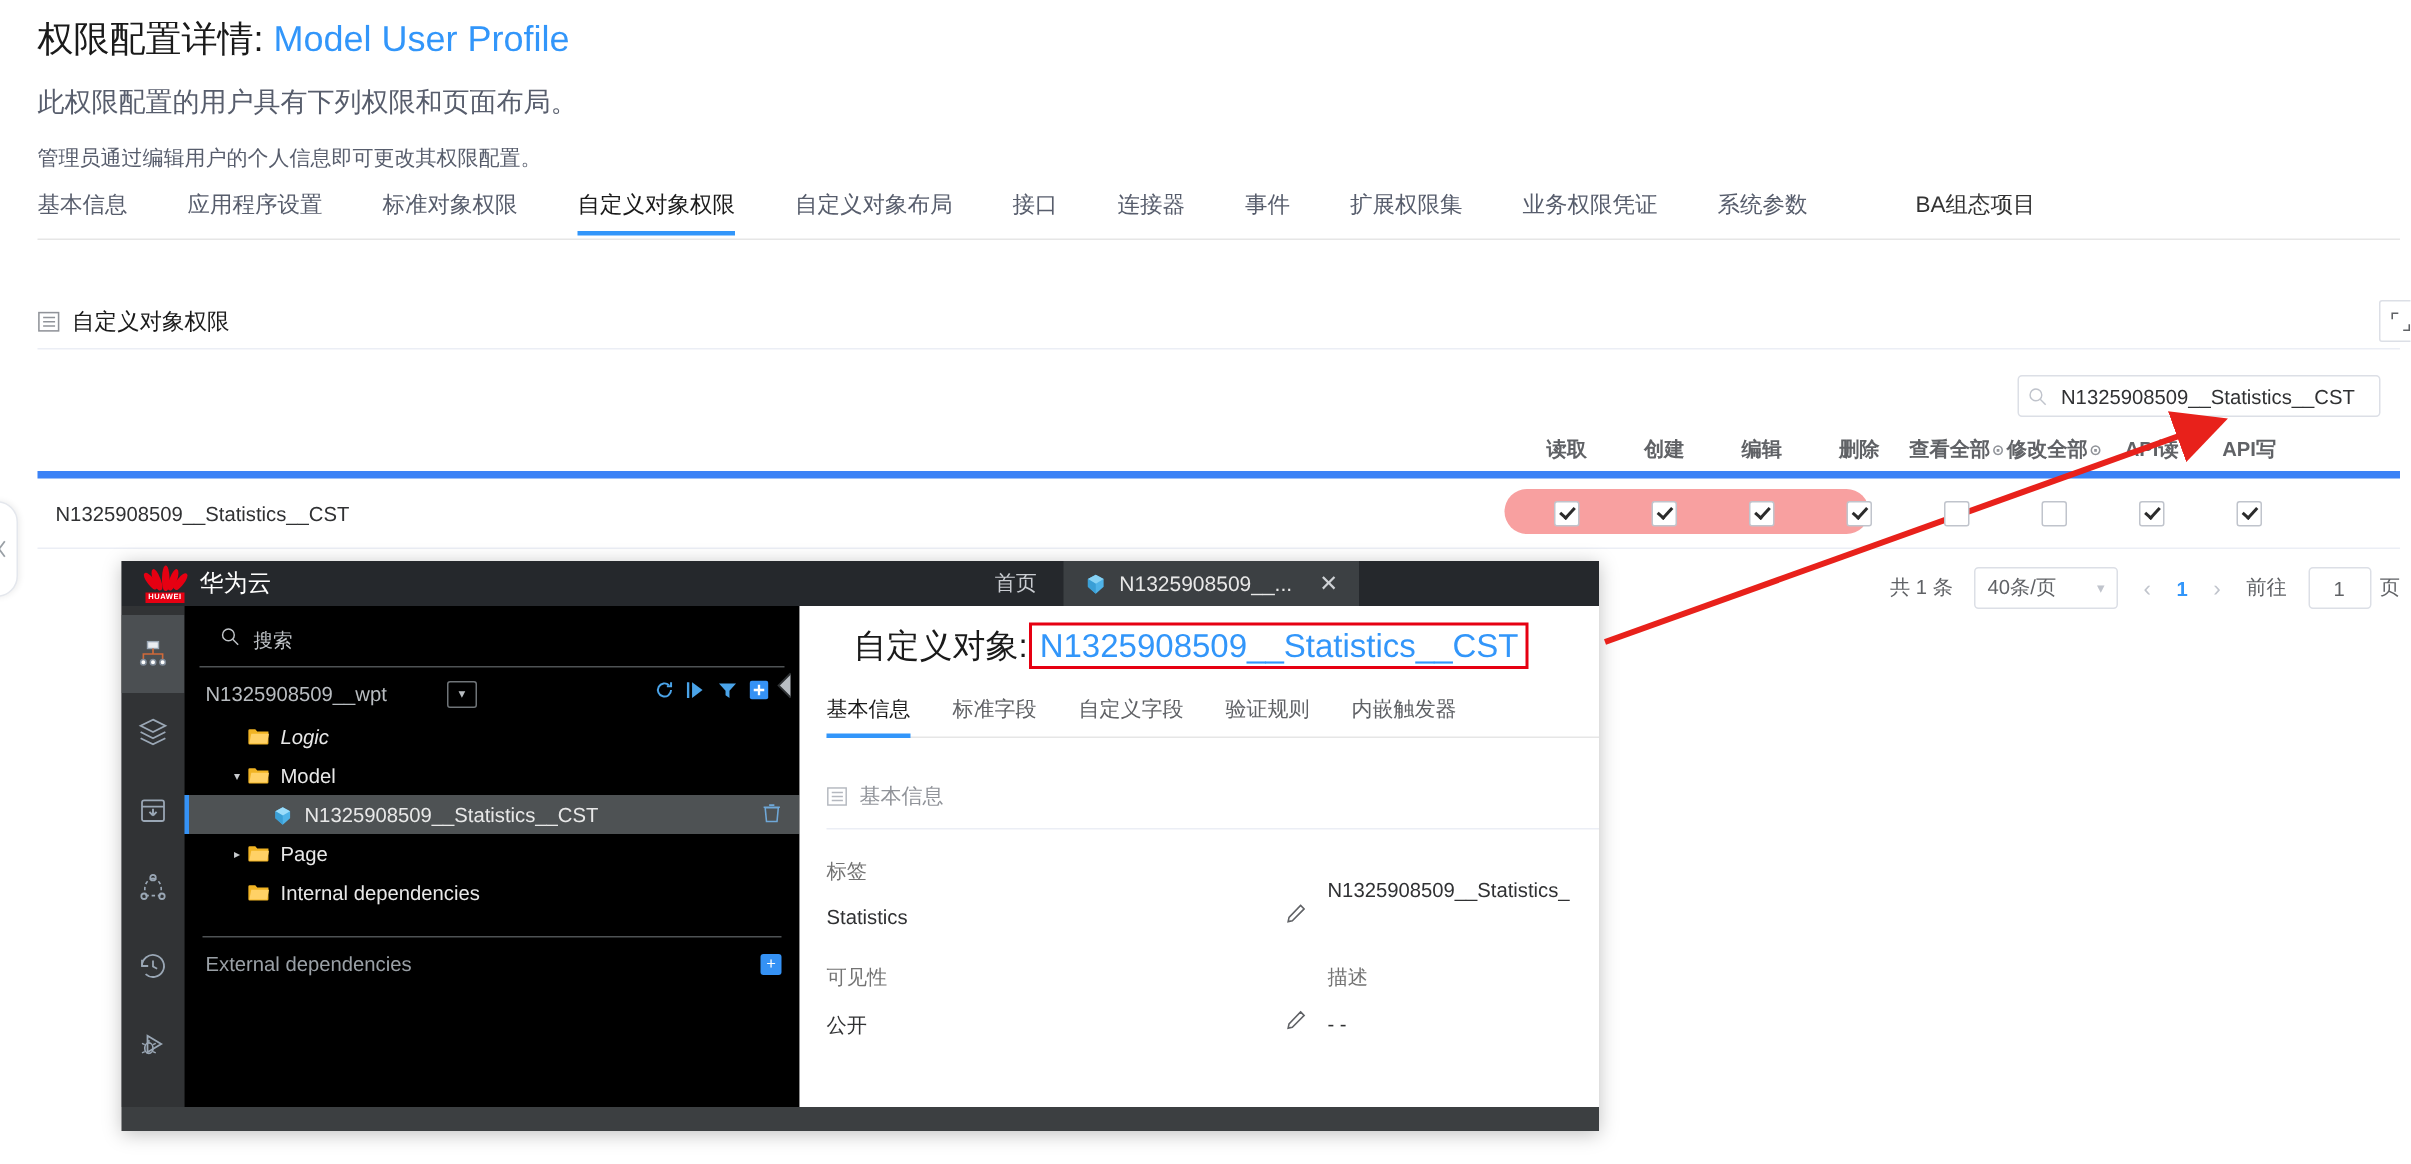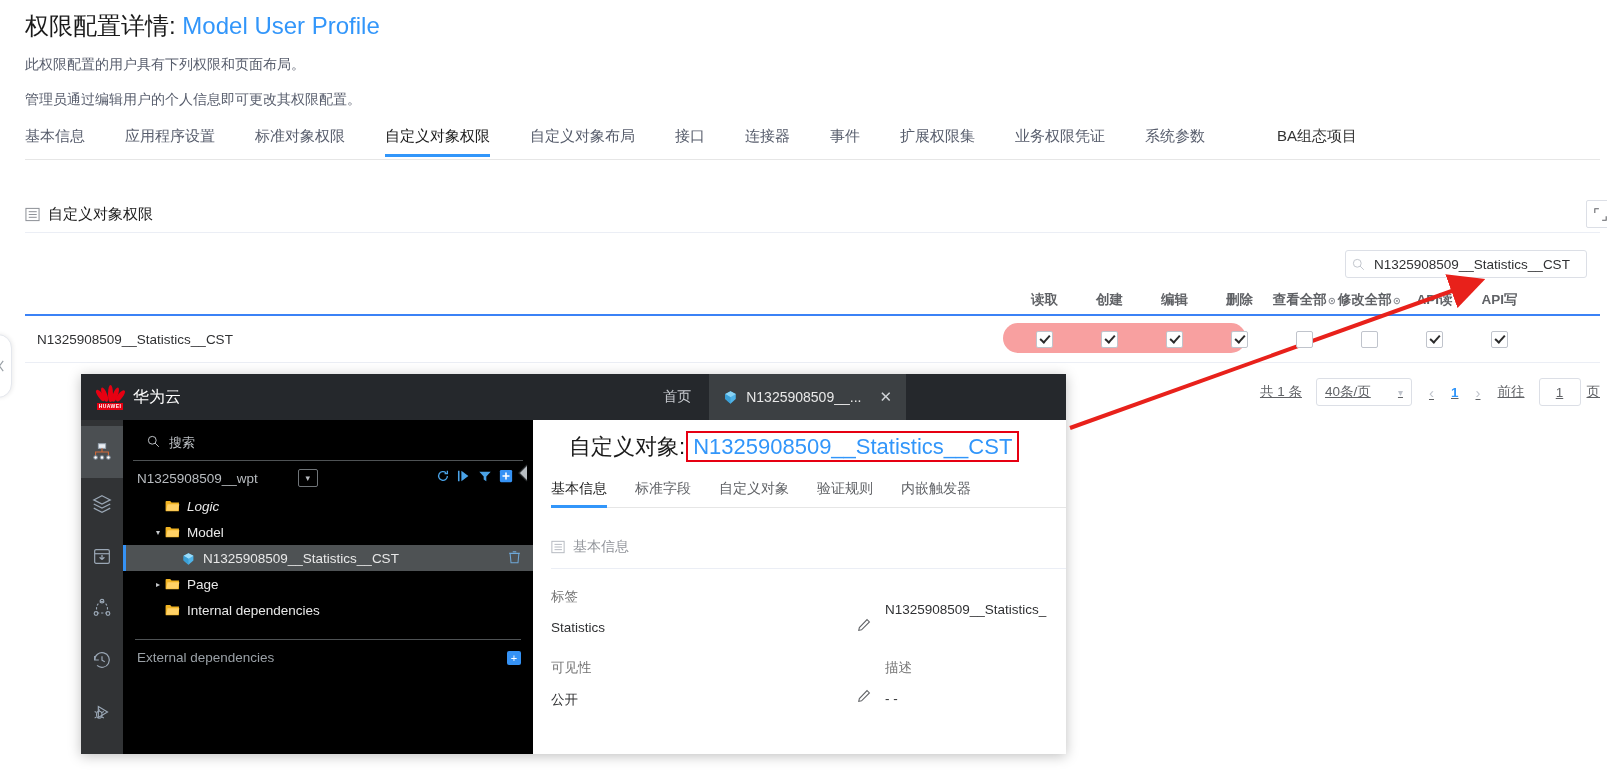--- a/index.html
+++ b/index.html
@@ -7,21 +7,21 @@
     width:1607px;height:776px;position:relative;overflow:hidden;
     background:#ffffff;
     font-family:"Liberation Sans","DejaVu Sans",sans-serif;
     color:#303133;
   }
 
   
   .page-head{position:absolute;left:25px;top:10px;}
   .page-title{font-size:24px;color:#1a1a1a;white-space:nowrap;}
   .page-title .blue{color:#3296fa;}
-  .page-sub{font-size:14px;color:#575d6c;margin-top:14px;}
+  .page-sub{font-size:18px;color:#575d6c;margin-top:14px;}
   .page-sub2{font-size:14px;color:#575d6c;margin-top:17px;}
 
   
   .tabbar{position:absolute;left:25px;top:127px;width:1575px;
           border-bottom:1px solid #e6e6e6;height:32px;}
   .tabbar .tabs{display:flex;align-items:flex-start;}
   .tab{font-size:15px;color:#575d6c;margin-right:40px;cursor:pointer;
        padding-bottom:10px;white-space:nowrap;position:relative;}
   .tab.dark{color:#333;margin-left:32px;}
   .tab.active{color:#1a1a1a;}
@@ -42,21 +42,21 @@
   .search-wrap{position:absolute;left:1345px;top:250px;width:242px;height:28px;
      border:1px solid #dcdfe6;border-radius:3px;background:#fff;
      display:flex;align-items:center;padding:0 6px;box-sizing:border-box;overflow:hidden;}
   .search-wrap .mag{flex:0 0 auto;margin-right:7px;display:flex;}
   .search-input{border:none;outline:none;font-size:13.5px;color:#303133;
      font-family:inherit;width:100%;background:transparent;}
 
   
   .tbl{position:absolute;left:25px;top:286px;width:1575px;}
   .tbl-row{display:flex;align-items:center;}
-  .thead{height:28px;border-bottom:2px solid #3b82f6;}
+  .thead{height:28px;border-bottom:5px solid #3b82f6;}
   .th{font-size:13.5px;color:#606266;font-weight:bold;text-align:center;display:flex;
       align-items:center;justify-content:center;white-space:nowrap;}
   .th.name{flex:0 0 975px;justify-content:flex-start;padding-left:12px;}
   .th.c{flex:0 0 65px;}
   .tbody-row{height:46px;border-bottom:1px solid #ebeef5;position:relative;}
   .td{font-size:13.5px;color:#303133;display:flex;align-items:center;justify-content:center;}
   .td.name{flex:0 0 975px;justify-content:flex-start;padding-left:12px;}
   .td.c{flex:0 0 65px;}
   .cbox{width:15px;height:15px;border:1px solid #c0c4cc;border-radius:2px;
         background:#fff;display:flex;align-items:center;justify-content:center;}
@@ -82,21 +82,21 @@
   .pg-ye{margin-left:8px;}
 
   
   .left-handle{position:absolute;left:-10px;top:334px;width:20px;height:62px;
      background:#fff;border:1px solid #e4e7ed;border-radius:0 14px 14px 0;
      box-shadow:1px 0 4px rgba(0,0,0,.08);display:flex;align-items:center;justify-content:center;}
 
   
   .ide{position:absolute;left:81px;top:374px;width:985px;height:380px;
        background:#3c3f41;box-shadow:0 2px 12px rgba(0,0,0,.25);overflow:hidden;}
-  .ide-top{height:46px;background:#25282c;display:flex;align-items:stretch;}
+  .ide-top{height:30px;background:#25282c;display:flex;align-items:stretch;}
   .ide-brand{display:flex;align-items:center;padding:0 18px 0 16px;}
   .hw-logo{width:26px;height:28px;position:relative;margin-right:10px;
      display:flex;flex-direction:column;align-items:center;justify-content:center;}
   .hw-flower{width:24px;height:17px;position:relative;}
   .hw-flower i{position:absolute;background:#e60012;border-radius:50% 50% 40% 40%;}
   .hw-p1{width:5px;height:17px;left:9.5px;top:0;border-radius:50%;}
   .hw-p2{width:5px;height:15px;left:4px;top:2px;border-radius:50%;transform:rotate(-20deg);}
   .hw-p3{width:5px;height:15px;left:15px;top:2px;border-radius:50%;transform:rotate(20deg);}
   .hw-p4{width:4.5px;height:13px;left:0px;top:4px;border-radius:50%;transform:rotate(-38deg);}
   .hw-p5{width:4.5px;height:13px;left:19.5px;top:4px;border-radius:50%;transform:rotate(38deg);}
@@ -266,21 +266,21 @@
         </div><div class="td c">
           <span class="cbox"></span>
         </div><div class="td c">
           <span class="cbox checked"></span>
         </div><div class="td c">
           <span class="cbox checked"></span>
         </div></div>
   </div>
 </div>
 
-<div class="pager" style="left:auto;right:7px;text-decoration:underline;">
+<div class="pager" style="left:auto;right:7px;">
   <span class="pg-total">共 1 条</span>
   <span class="pg-select">
     <span>40条/页</span>
     <span style="color:#c0c4cc;font-size:10px;">▾</span>
   </span>
   <span class="pg-arrow">‹</span>
   <span class="pg-num">1</span>
   <span class="pg-arrow">›</span>
   <span class="pg-goto">前往</span>
   <span class="pg-input">1</span>
@@ -477,21 +477,21 @@
     </div>
 
     <div class="ide-detail">
       <div class="dt-title">
         <span>自定义对象:</span><span class="boxed">N1325908509__Statistics__CST</span>
       </div>
 
       <div class="dt-tabs" id="dt-tabs-host">
           <div class="dt-tab active">基本信息</div>
           <div class="dt-tab">标准字段</div>
-          <div class="dt-tab">自定义对象</div>
+          <div class="dt-tab">自定义字段</div>
           <div class="dt-tab">验证规则</div>
           <div class="dt-tab">内嵌触发器</div>
         </div>
 
       <div class="dt-sec">
         <span class="ico">
           <svg width="14" height="14" viewBox="0 0 16 16">
               <rect x="1" y="1.5" width="14" height="13" fill="none" stroke="#b4b8bf" stroke-width="1.1"></rect>
               <line x1="4" y1="5" x2="12.5" y2="5" stroke="#b4b8bf" stroke-width="1.1"></line>
               <line x1="4" y1="8" x2="12.5" y2="8" stroke="#b4b8bf" stroke-width="1.1"></line>

